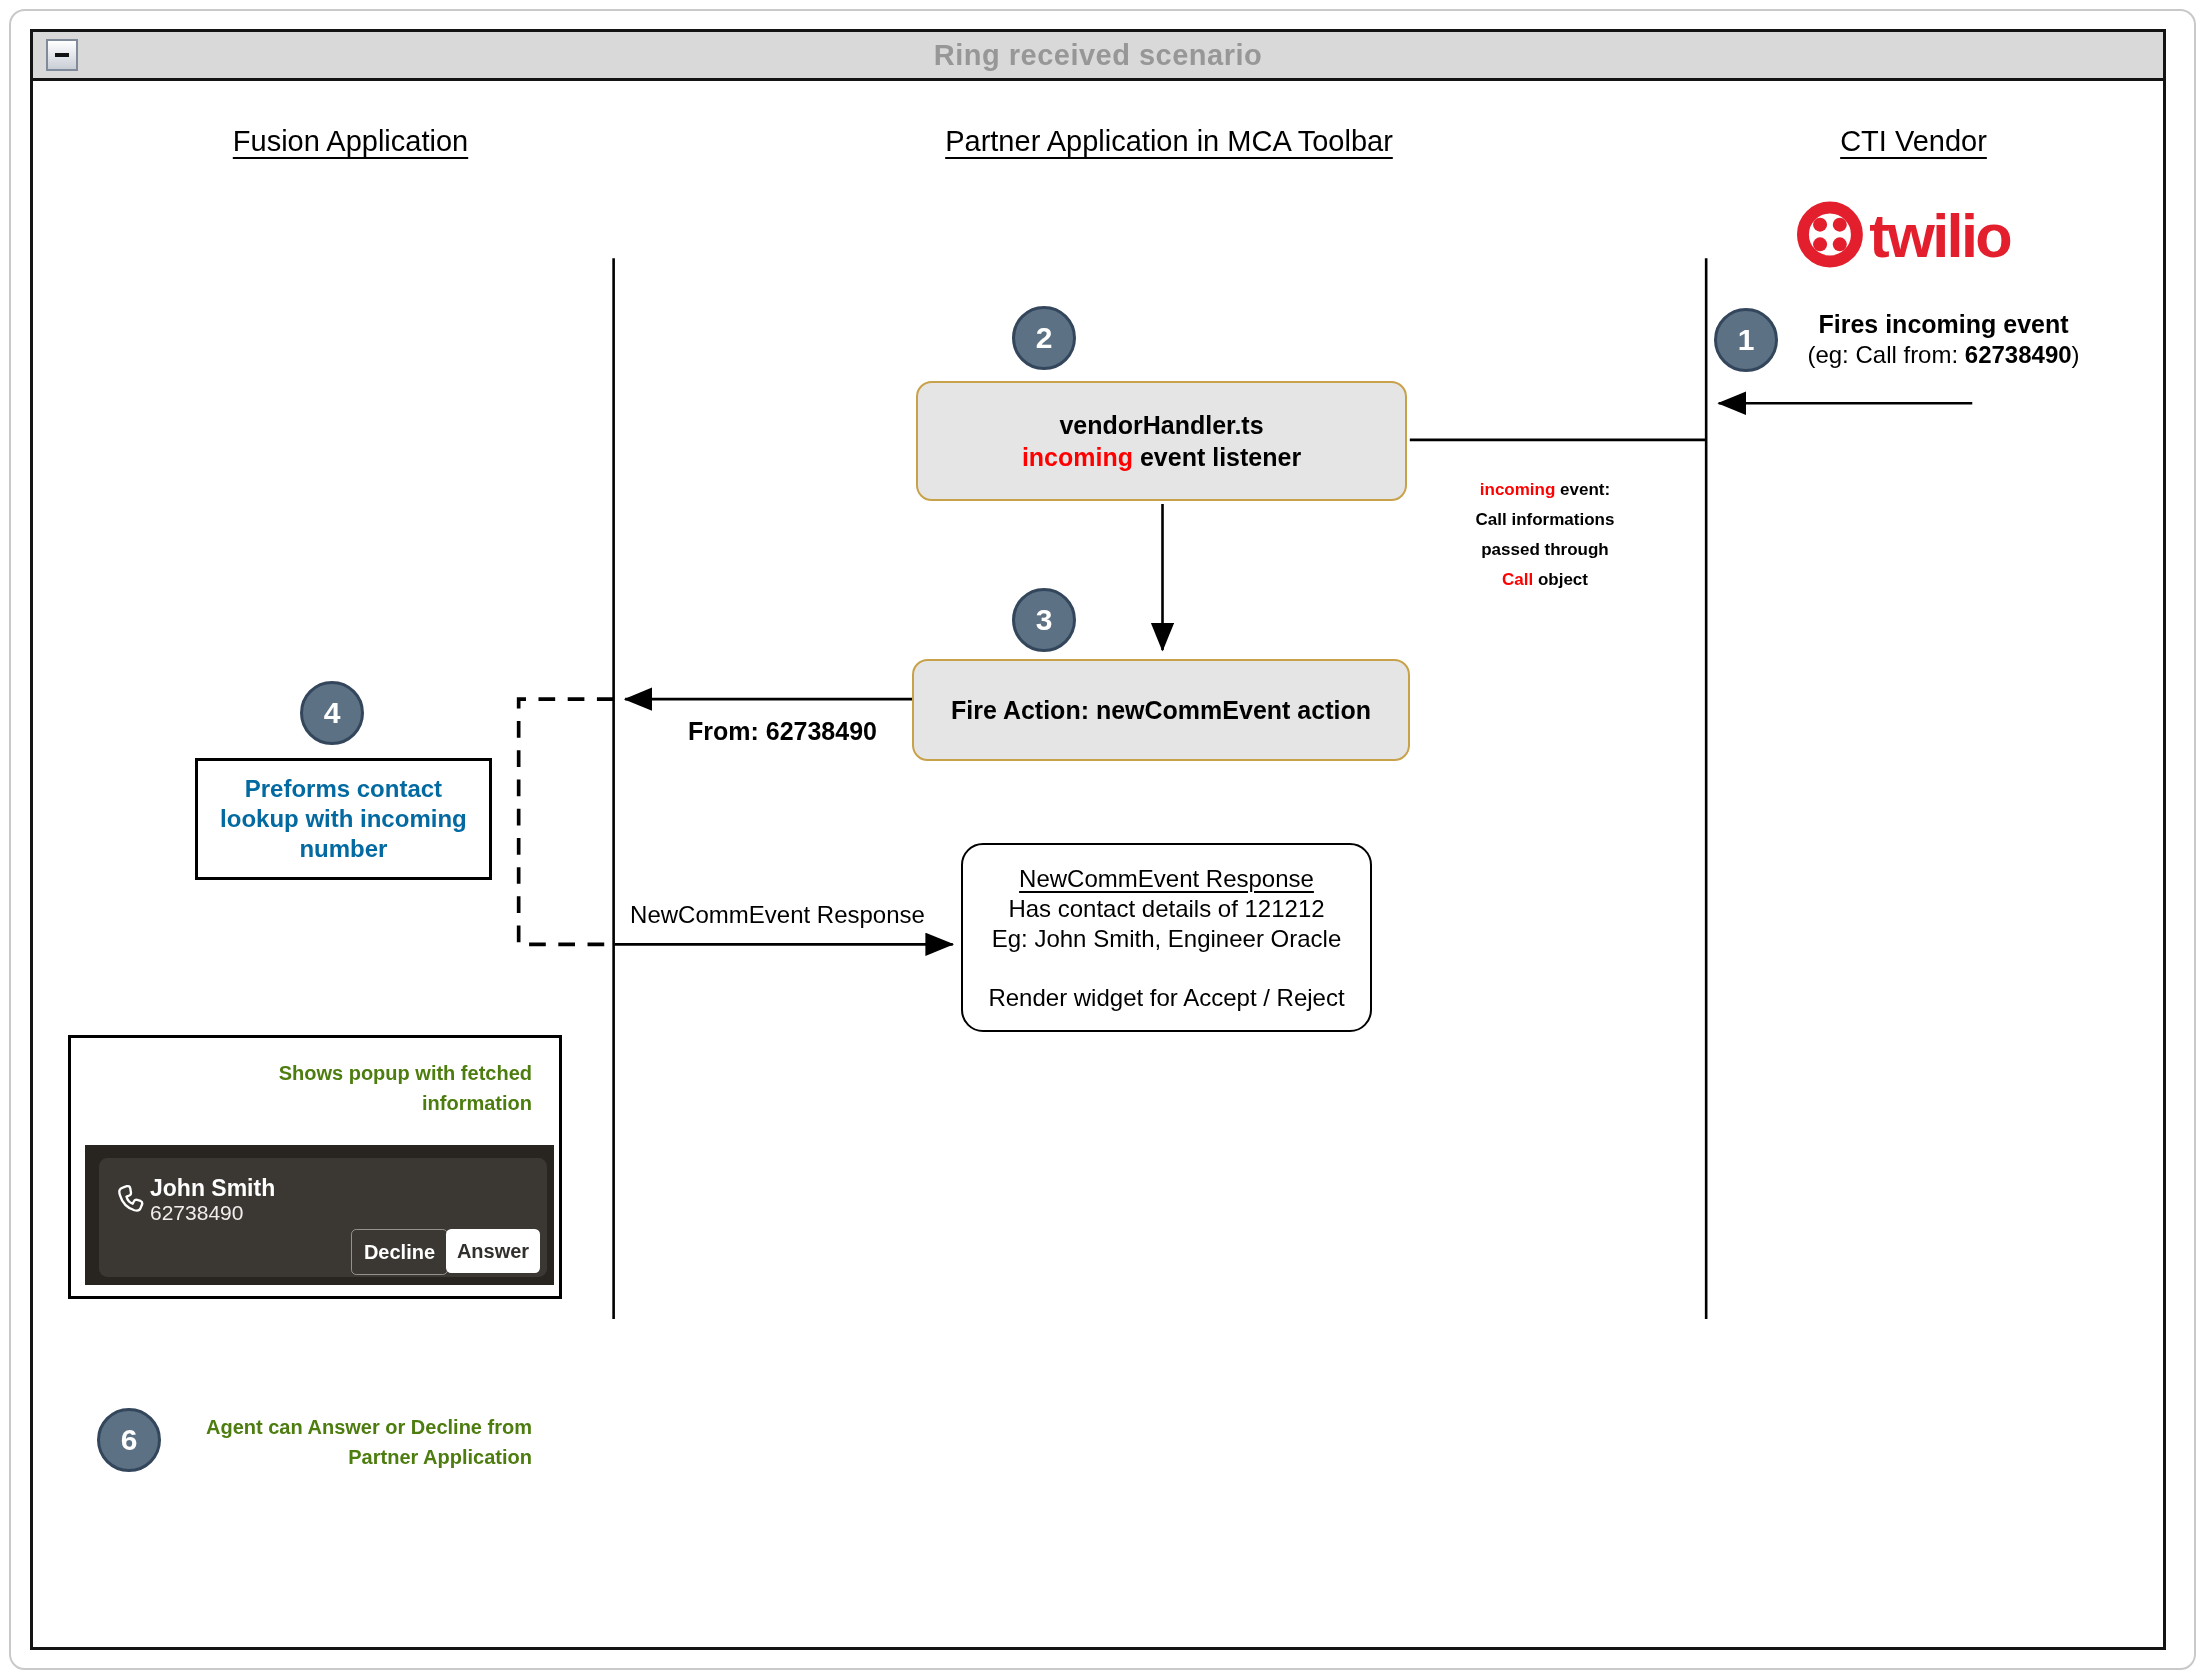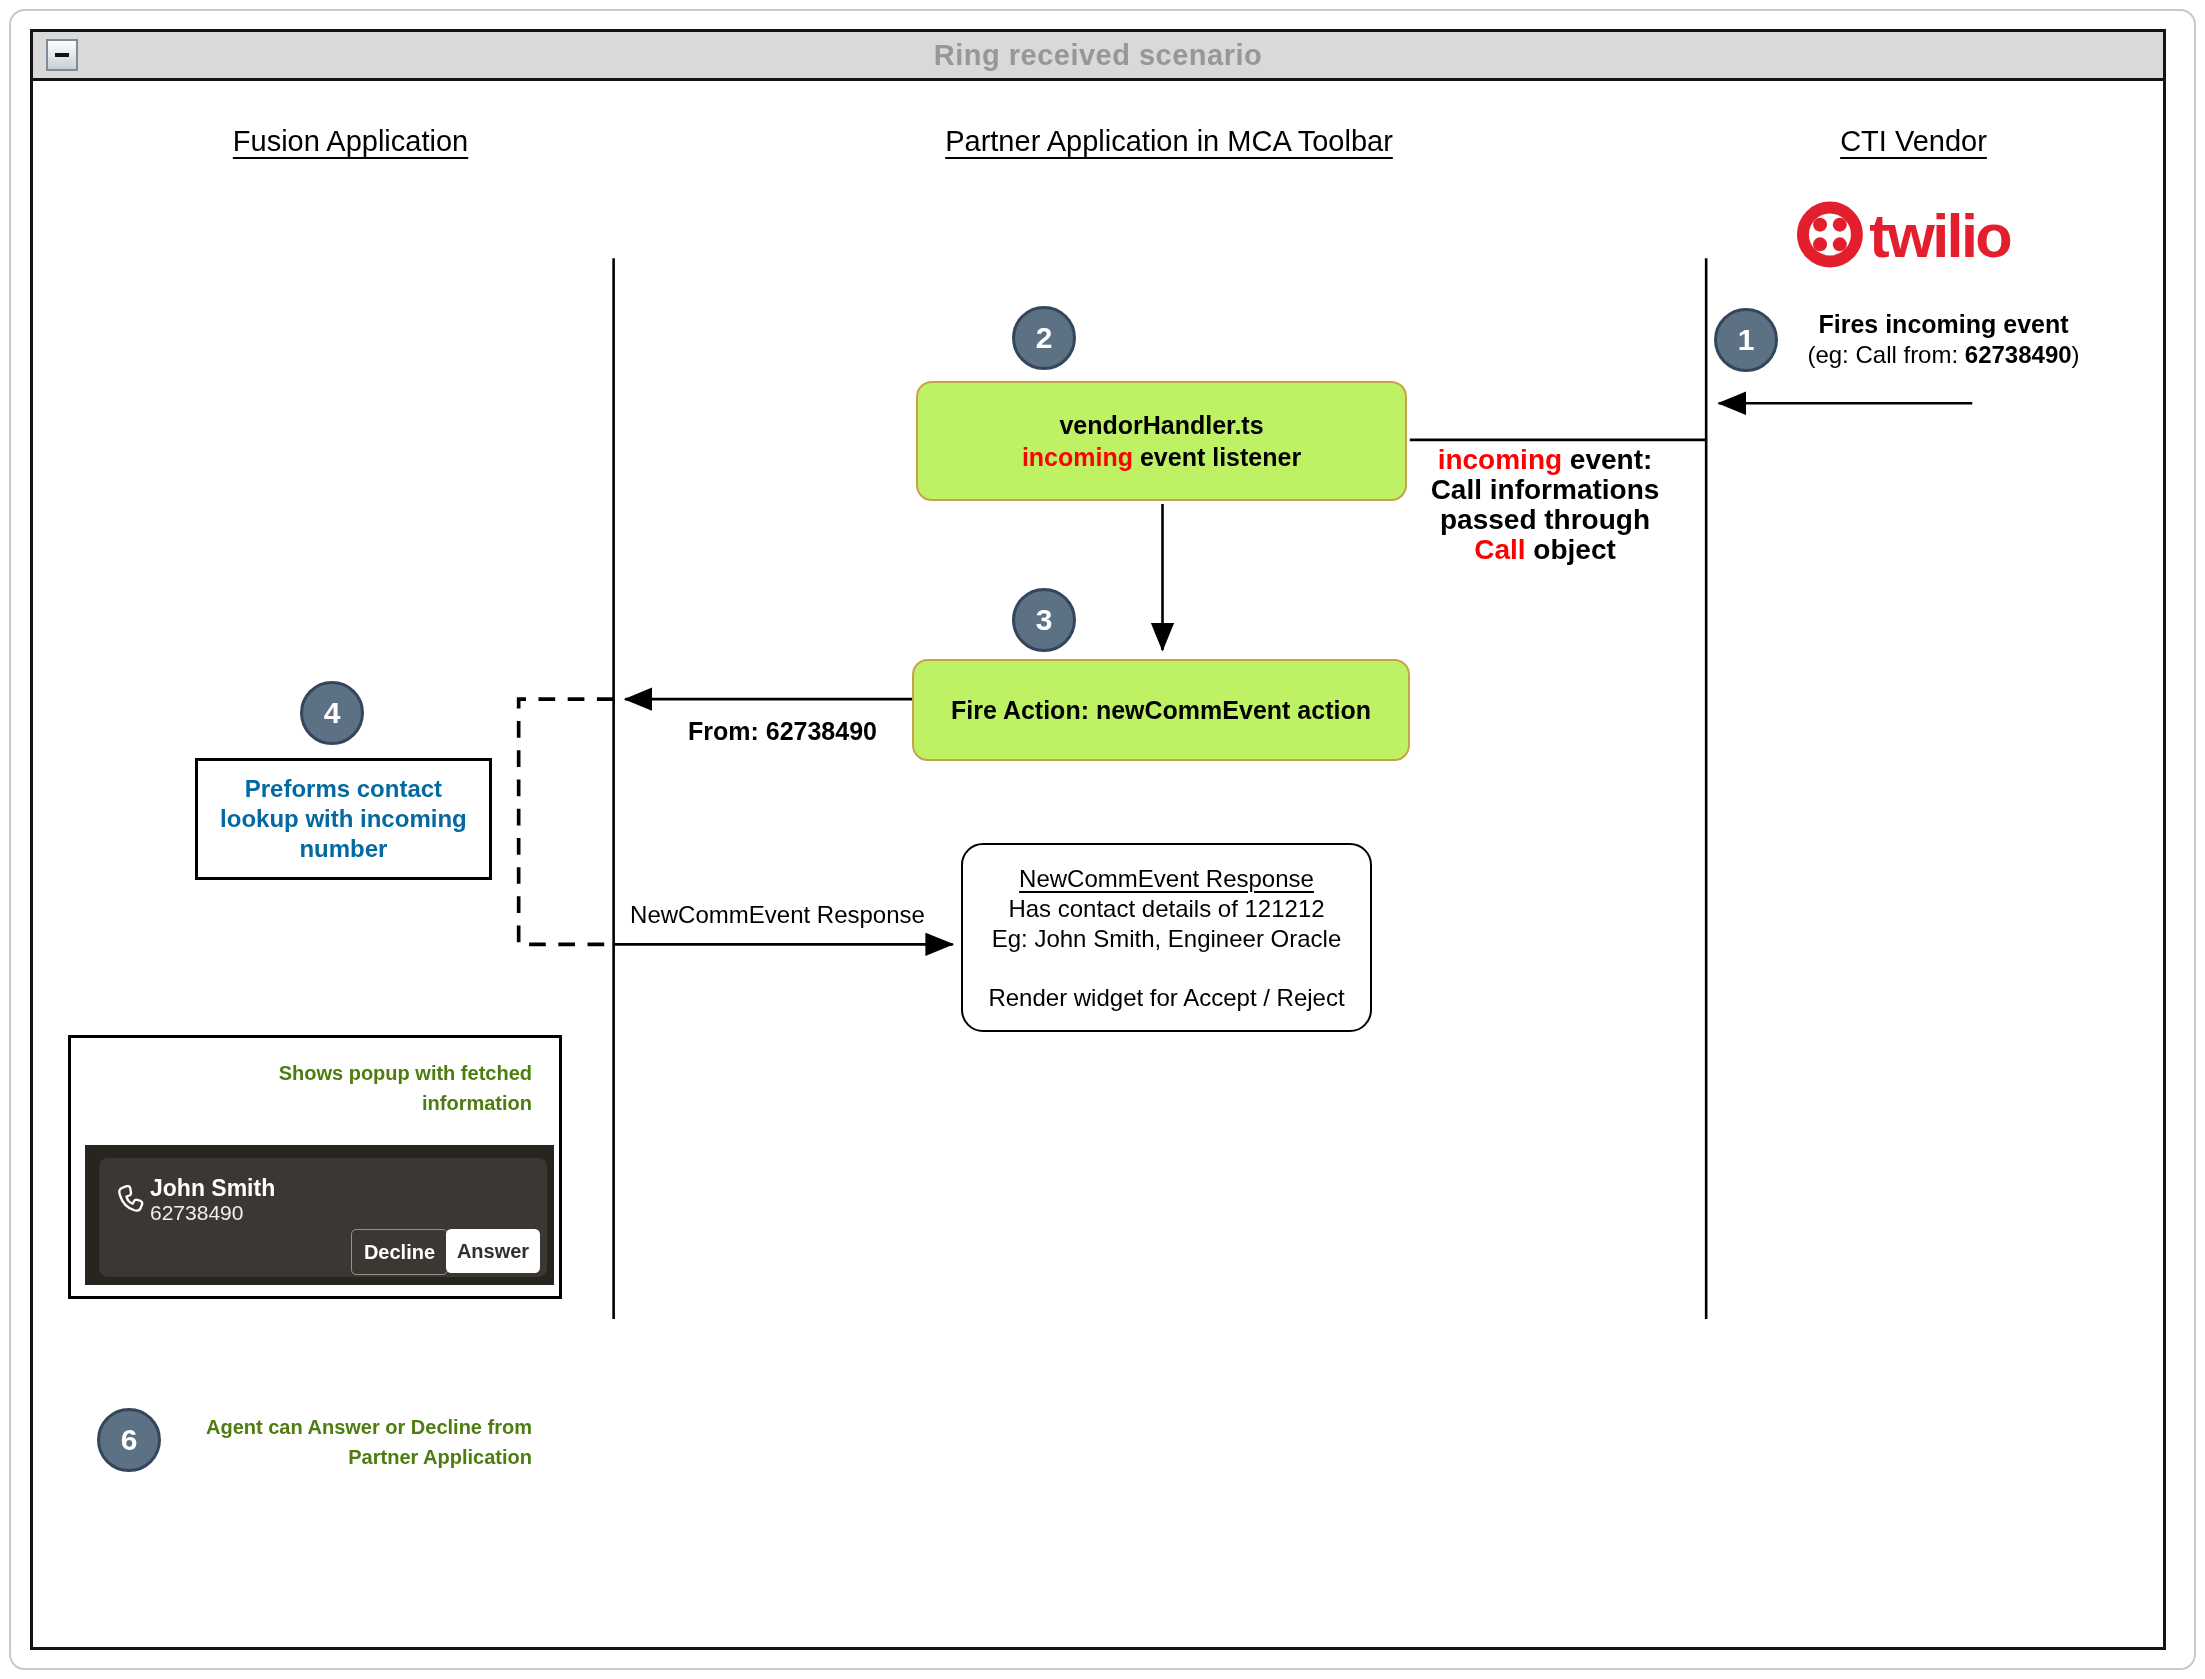--- a/index.html
+++ b/index.html
@@ -22,28 +22,28 @@
 
   
   .colhead{font-size:29px;color:#000;text-align:center;
            text-decoration:underline;text-decoration-thickness:2.1px;text-underline-offset:6.3px;}
 
   
   .badge{width:58px;height:58px;border-radius:50%;background:#5c7184;border:3.1px solid #33465c;
          color:#fff;font-size:30px;font-weight:600;display:flex;align-items:center;justify-content:center;}
 
   
-  .ybox{background:#bef264;border:2.6px solid #c8a24b;border-radius:15.7px;
+  .ybox{background:#e5e5e5;border:2.6px solid #c8a24b;border-radius:15.7px;
         display:flex;flex-direction:column;align-items:center;justify-content:center;
         font-size:25px;font-weight:bold;color:#000;text-align:center;line-height:32px;}
 
   .red{color:#ff0000;}
   .blk{color:#000;}
 
-  .note{font-size:28px;font-weight:bold;text-align:center;line-height:30px;color:#000;}
+  .note{font-size:17px;font-weight:bold;text-align:center;line-height:30px;color:#000;margin-top:30px;}
 
   .plainbox{background:#fff;border:3.1px solid #000;display:flex;align-items:center;justify-content:center;
             font-size:24px;font-weight:bold;text-align:center;line-height:30px;color:#0369a1;}
 
   .respbox{background:#fff;border:2.6px solid #000;border-radius:22px;text-align:center;color:#000;
            font-size:24px;line-height:30px;padding-top:19px;}
   .respbox .u{text-decoration:underline;text-decoration-thickness:1.6px;text-underline-offset:4.2px;}
   .respbox .gap{height:29px;}
 
   .panel5{background:#fff;border:3.1px solid #000;}

